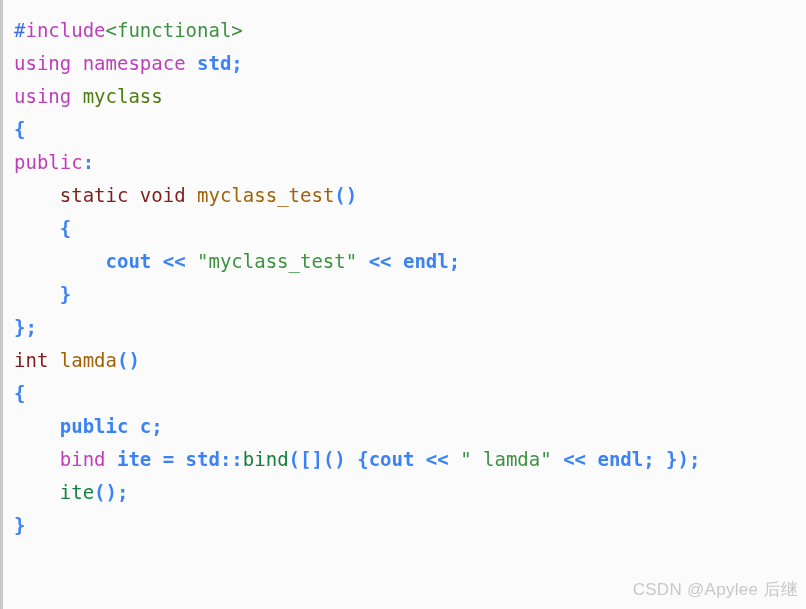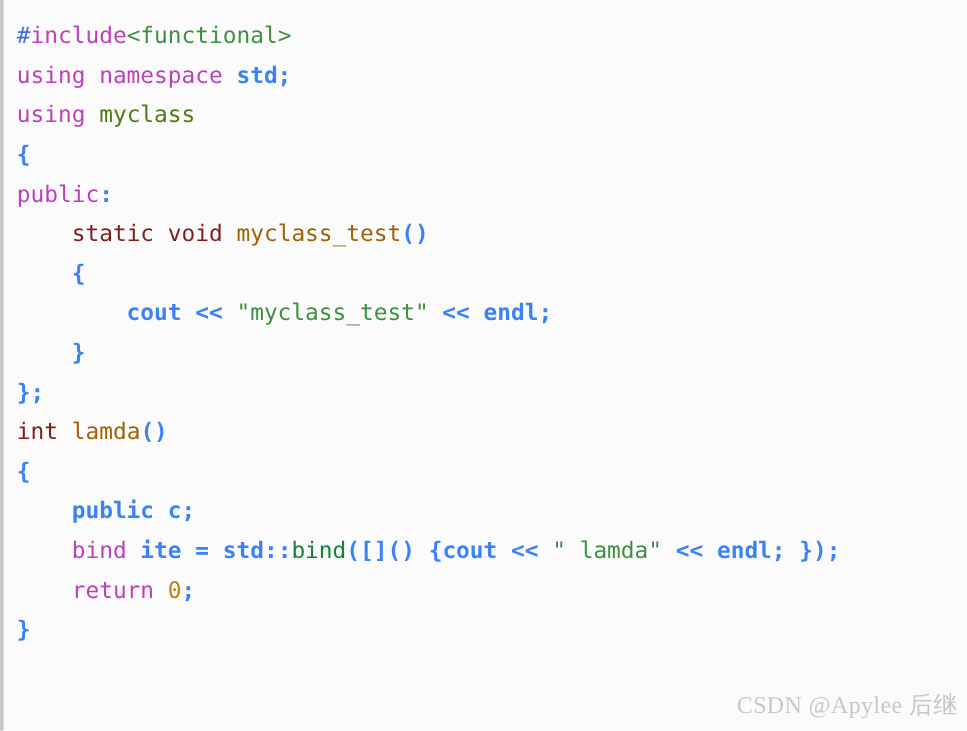--- a/index.html
+++ b/index.html
@@ -43,22 +43,22 @@
   .t-cls     { color: #4d7c0f; }
   .t-fn      { color: #a16207; }
   .t-call    { color: #15803d; margin-top: 24px; }
   .t-str     { color: #3d9140; }
   .t-num     { color: #b8860b; }
 
   #watermark {
     position: absolute;
     right: 8px;
     bottom: 8px;
-    font-family: Liberation Serif, serif;
-    font-size: 20px;
+    font-family: Liberation Sans, sans-serif;
+    font-size: 17px;
     color: #c8c8c8;
     white-space: pre;
     letter-spacing: 0.3px;
   }
 </style>
 </head>
 <body>
 
 <div id="code-block">
   <div id="code-lines">
@@ -69,17 +69,17 @@
       <div class="code-line"><span class="t-kw">public</span><span class="t-plain">:</span></div>
       <div class="code-line"><span class="t-plain">    </span><span class="t-type">static void</span><span class="t-plain"> </span><span class="t-fn">myclass_test</span><span class="t-plain">()</span></div>
       <div class="code-line"><span class="t-plain">    {</span></div>
       <div class="code-line"><span class="t-plain">        cout &lt;&lt; </span><span class="t-str">"myclass_test"</span><span class="t-plain"> &lt;&lt; endl;</span></div>
       <div class="code-line"><span class="t-plain">    }</span></div>
       <div class="code-line"><span class="t-plain">};</span></div>
       <div class="code-line"><span class="t-type">int</span><span class="t-plain"> </span><span class="t-fn">lamda</span><span class="t-plain">()</span></div>
       <div class="code-line"><span class="t-plain">{</span></div>
       <div class="code-line"><span class="t-plain">    public c;</span></div>
       <div class="code-line"><span class="t-plain">    </span><span class="t-kw">bind</span><span class="t-plain"> ite = std::</span><span class="t-call">bind</span><span class="t-plain">([]() {cout &lt;&lt; </span><span class="t-str">" lamda"</span><span class="t-plain"> &lt;&lt; endl; });</span></div>
-      <div class="code-line"><span class="t-plain">    </span><span class="t-kw">return</span><span class="t-plain"> </span><span class="t-num">0</span><span class="t-plain">;</span></div>
+      <div class="code-line"><span class="t-plain">    </span><span class="t-call">ite</span><span class="t-plain">();</span></div>
       <div class="code-line"><span class="t-plain">}</span></div>
     </div>
   <div id="watermark">CSDN @Apylee 后继</div>
 </div>
 
 </body></html>

